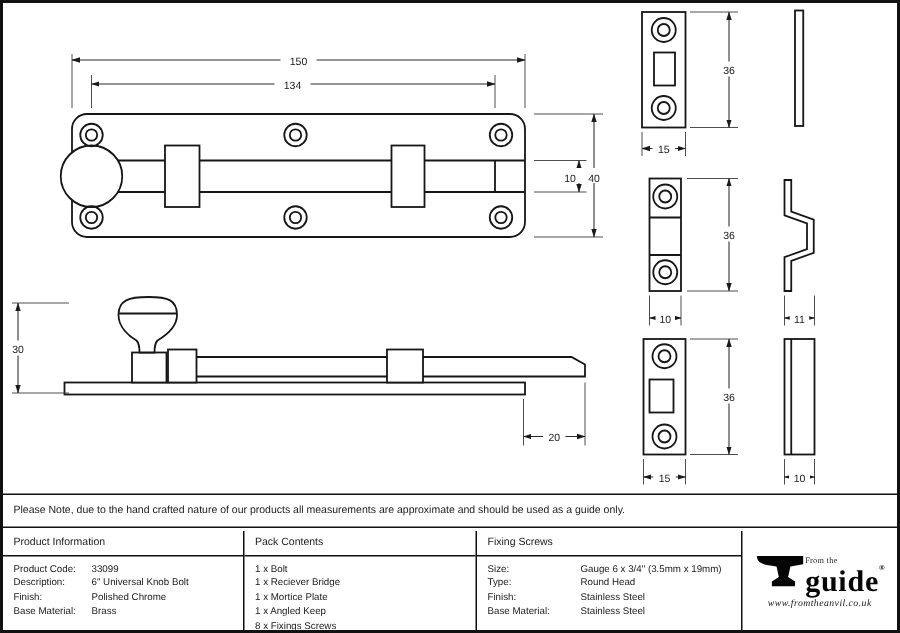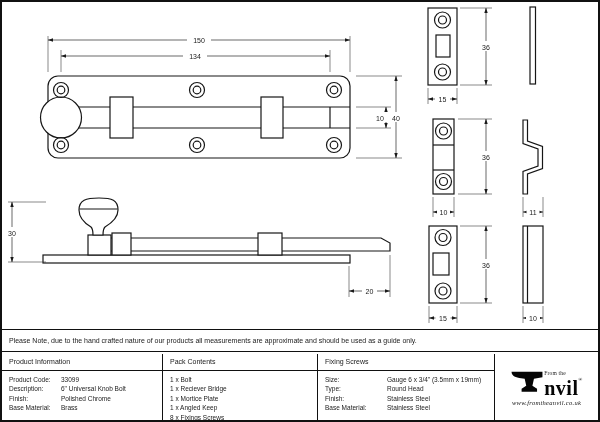--- a/index.html
+++ b/index.html
@@ -275,20 +275,20 @@
 
     <div class="cell c4">
       <div class="logo-row">
         <span>
           <svg width="34" height="26" viewBox="0 0 44 32" xmlns="http://www.w3.org/2000/svg">
             <path fill="#050505" d="M2,4 L42,4 L42,11 L31,13 L29,22 L35,26 L35,30 L15,30 L15,26 L21,22 L19,13 L12,12 C5,11 2,8 2,4 Z"></path>
           </svg>
         </span>
         <span class="logo-stack">
           <span class="logo-tagline">From the</span>
-          <span class="logo-word"><span>nvil</span><span class="logo-reg">®</span></span>
+          <span class="logo-word"><span>guide</span><span class="logo-reg">®</span></span>
         </span>
       </div>
       <div class="logo-site">www.fromtheanvil.co.uk</div>
     </div>
 
   </div>
 </div>
 
 </body></html>

